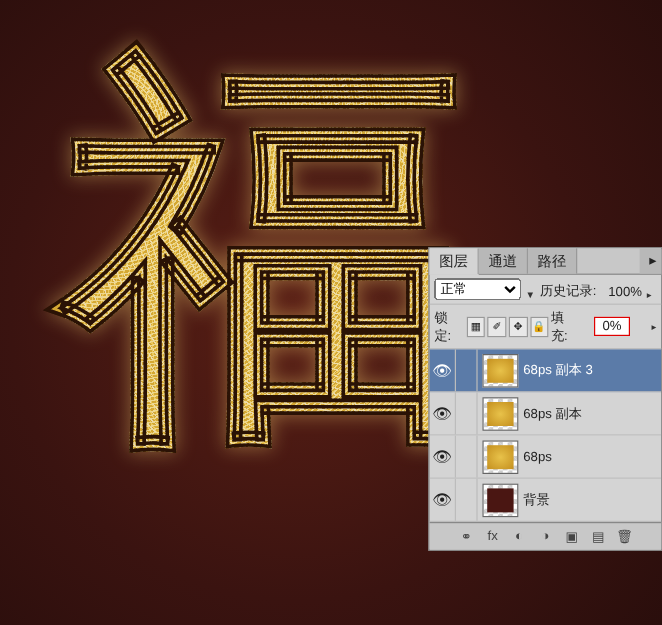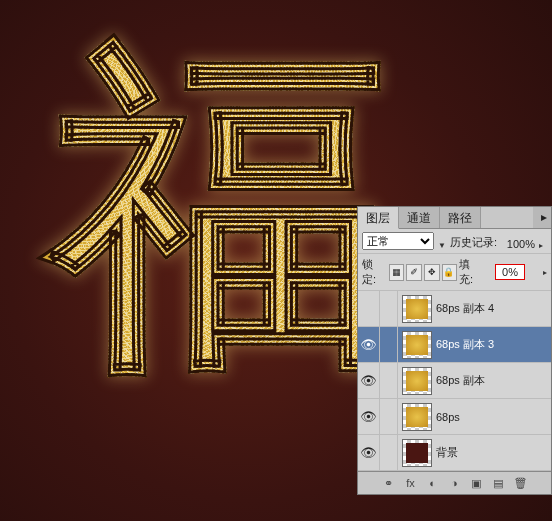--- a/index.html
+++ b/index.html
@@ -71,26 +71,20 @@
     <span class="lkbtn">✥</span>
     <span class="lkbtn">🔒</span>
     <div class="fillbox">
       <span class="lbl">填充:</span>
       <span class="fillval">0%</span>
       <span class="tri">▸</span>
     </div>
   </div>
 
   <div class="layerlist">
-    <div class="layer">
-      <div class="eye"></div>
-      <div class="link"></div>
-      <div class="thumb"></div>
-      <div class="lname">68ps 副本 4</div>
-    </div>
     <div class="layer sel">
       <div class="eye">👁</div>
       <div class="link"></div>
       <div class="thumb"></div>
       <div class="lname">68ps 副本 3</div>
     </div>
     <div class="layer">
       <div class="eye">👁</div>
       <div class="link"></div>
       <div class="thumb"></div>

